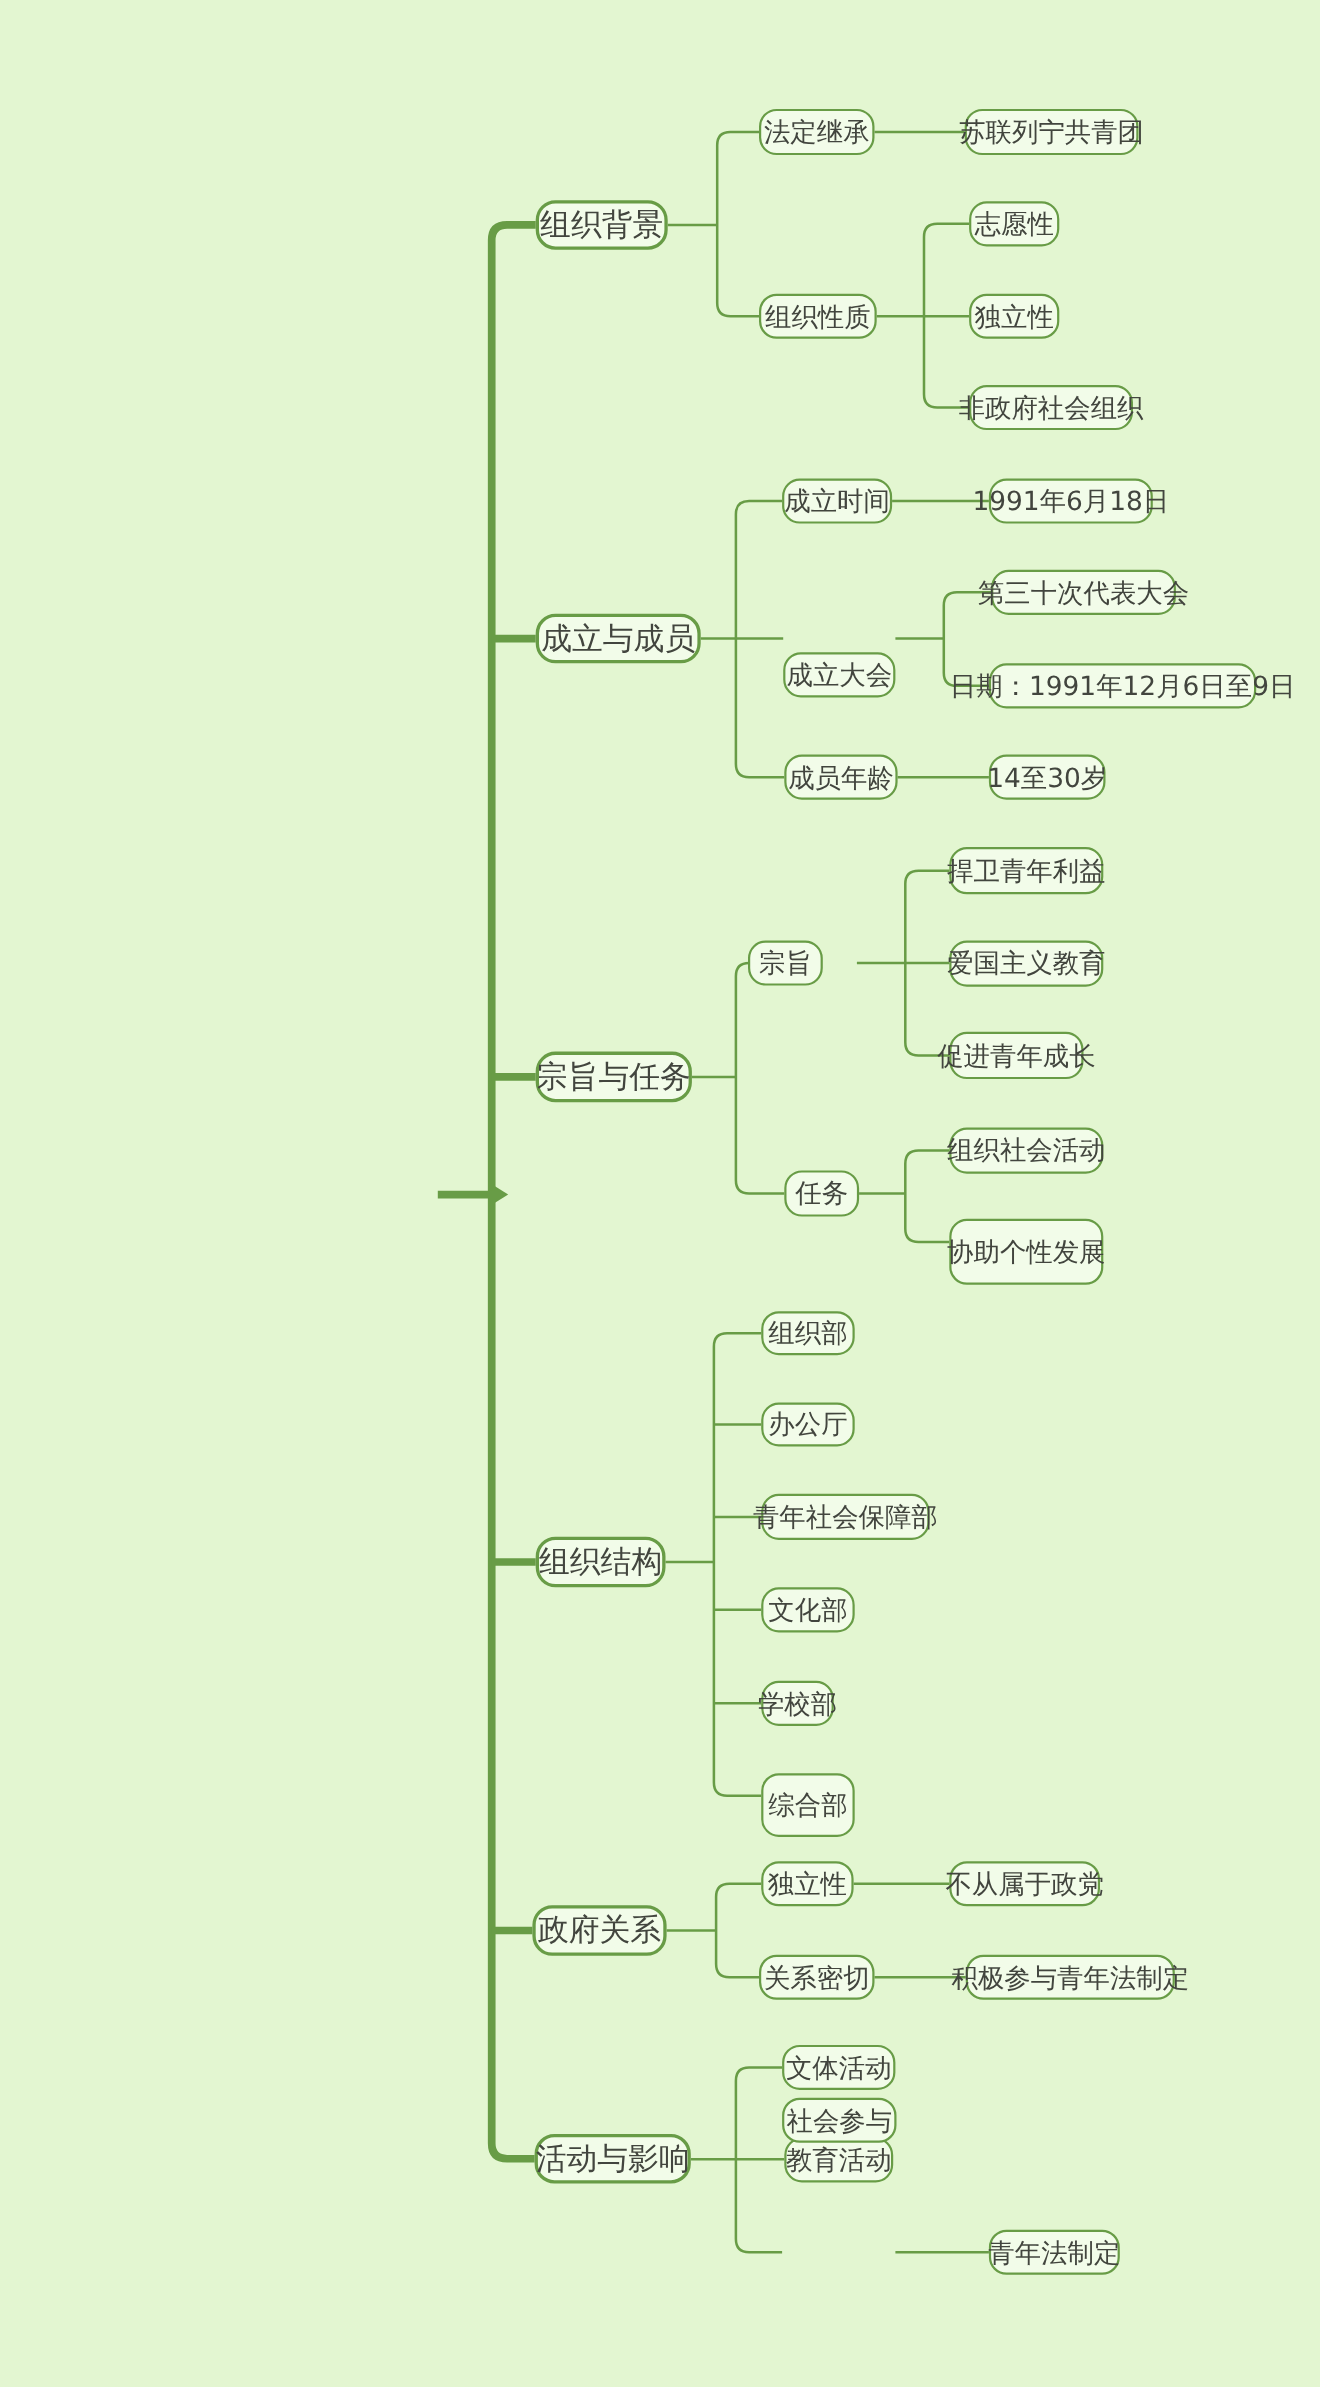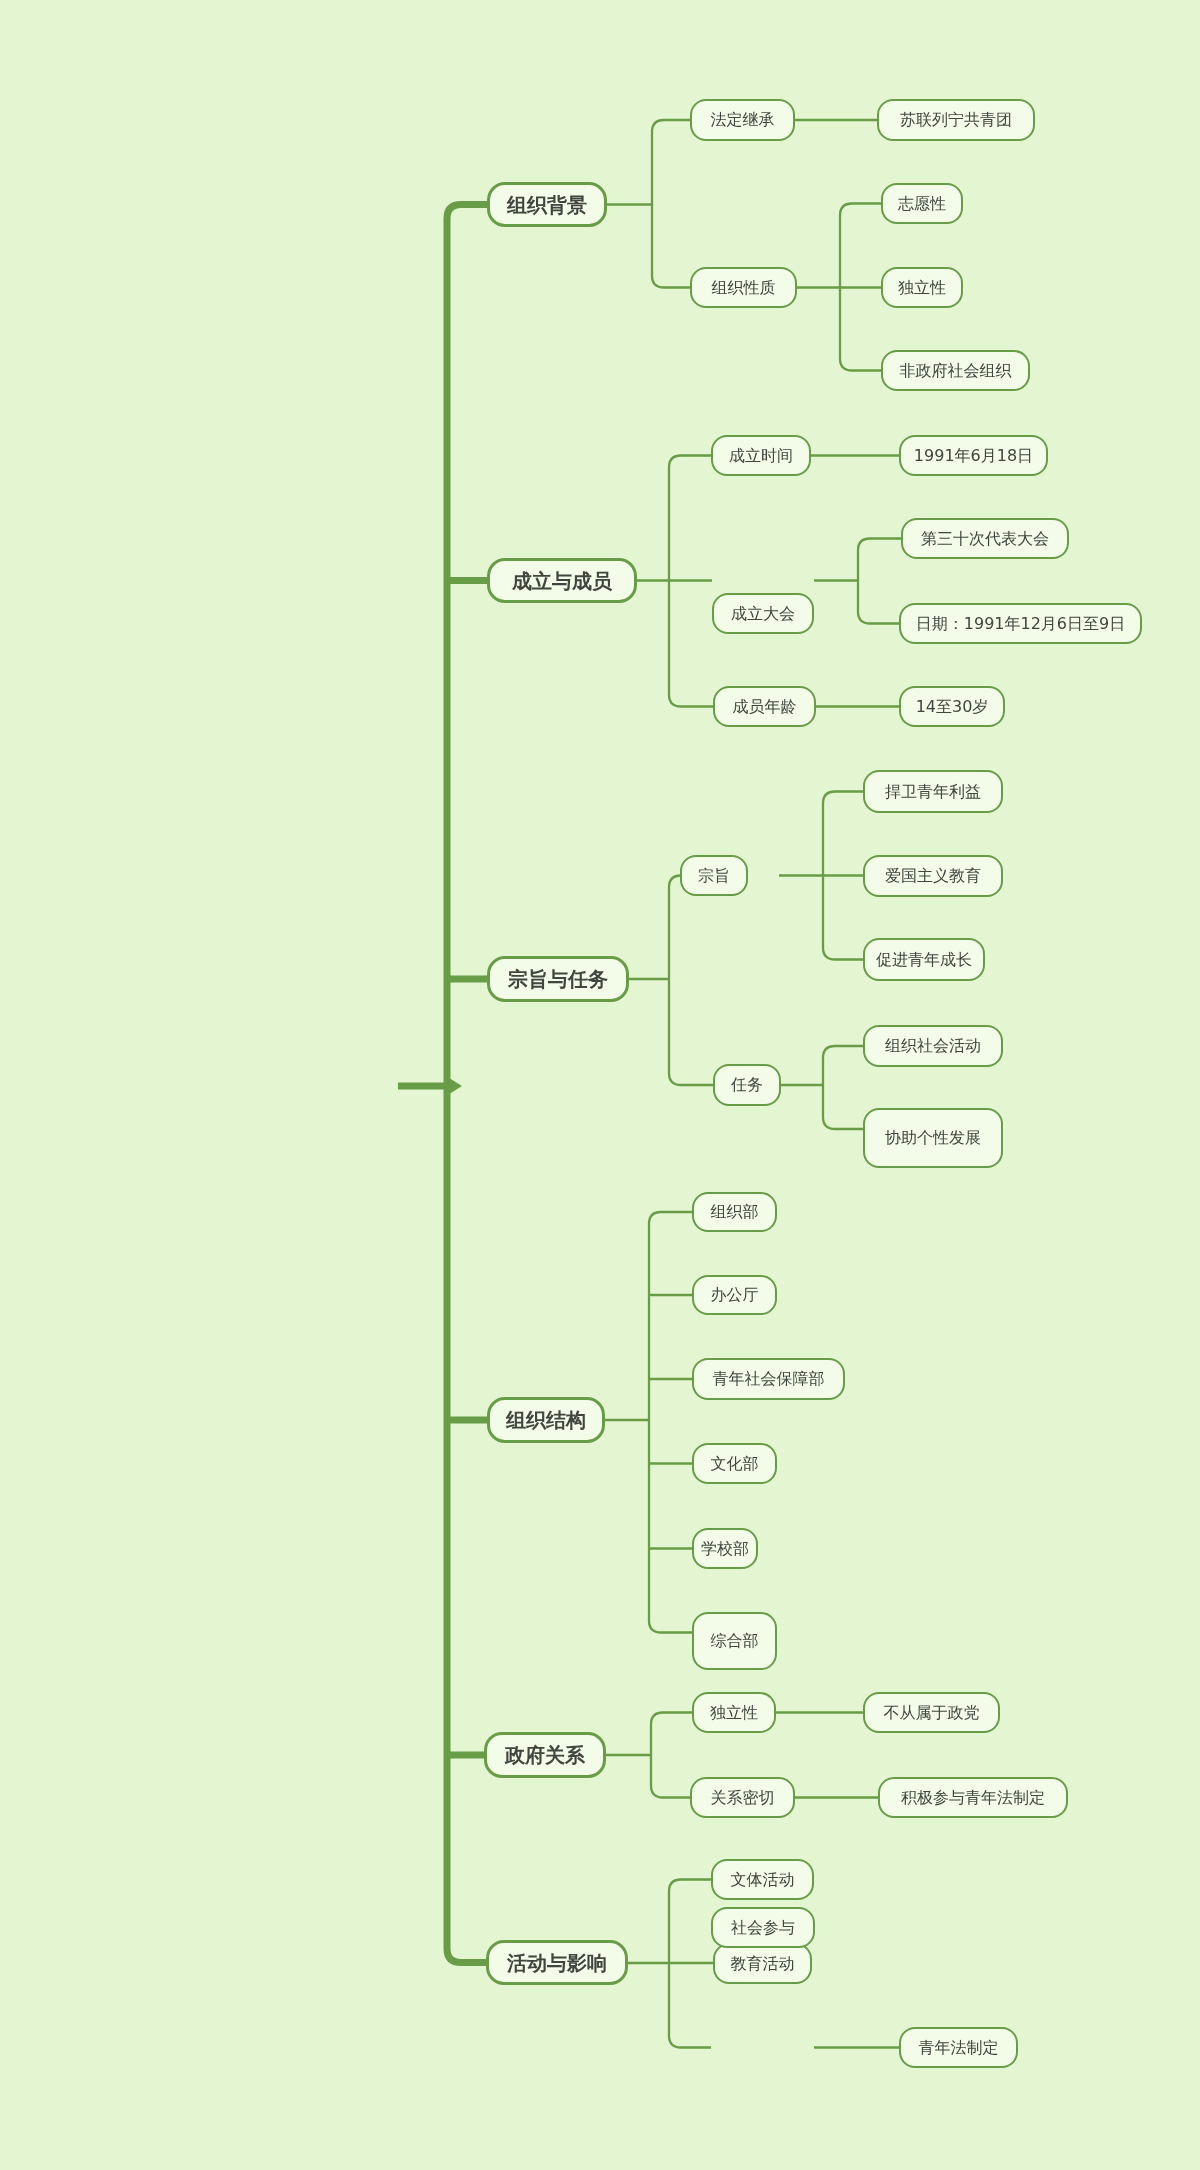--- a/index.html
+++ b/index.html
@@ -20,22 +20,22 @@
   svg.wires path.thin{stroke-width:2.3px;}
   svg.wires polygon{fill:var(--line);}
   .node{
     position:absolute;box-sizing:border-box;
     background:var(--fill);
     display:flex;align-items:center;justify-content:center;
     white-space:nowrap;line-height:1;
     border-style:solid;border-color:var(--line);
   }
   .node.root{border-width:3.5px;border-radius:24px;font-size:27px;letter-spacing:1px;}
-  .node.branch{border-width:3px;border-radius:18px;font-size:20px;font-weight:bold;}
-  .node.child{border-width:2.5px;border-radius:16px;font-size:16px;}
+  .node.branch{border-width:3px;border-radius:18px;font-size:28px;}
+  .node.child{border-width:2.5px;border-radius:16px;font-size:24px;}
 </style>
 </head>
 <body>
 
 <div id="canvas">
 
   <svg class="wires">
 
     <path class="thick" d="M 487 204.5 L 461 204.5 Q 447 204.5 447 218.5 L 447 1948.5 Q 447 1962.5 461 1962.5 L 486 1962.5"></path>
     <path class="thick" d="M 447 580.5 L 487 580.5"></path>

